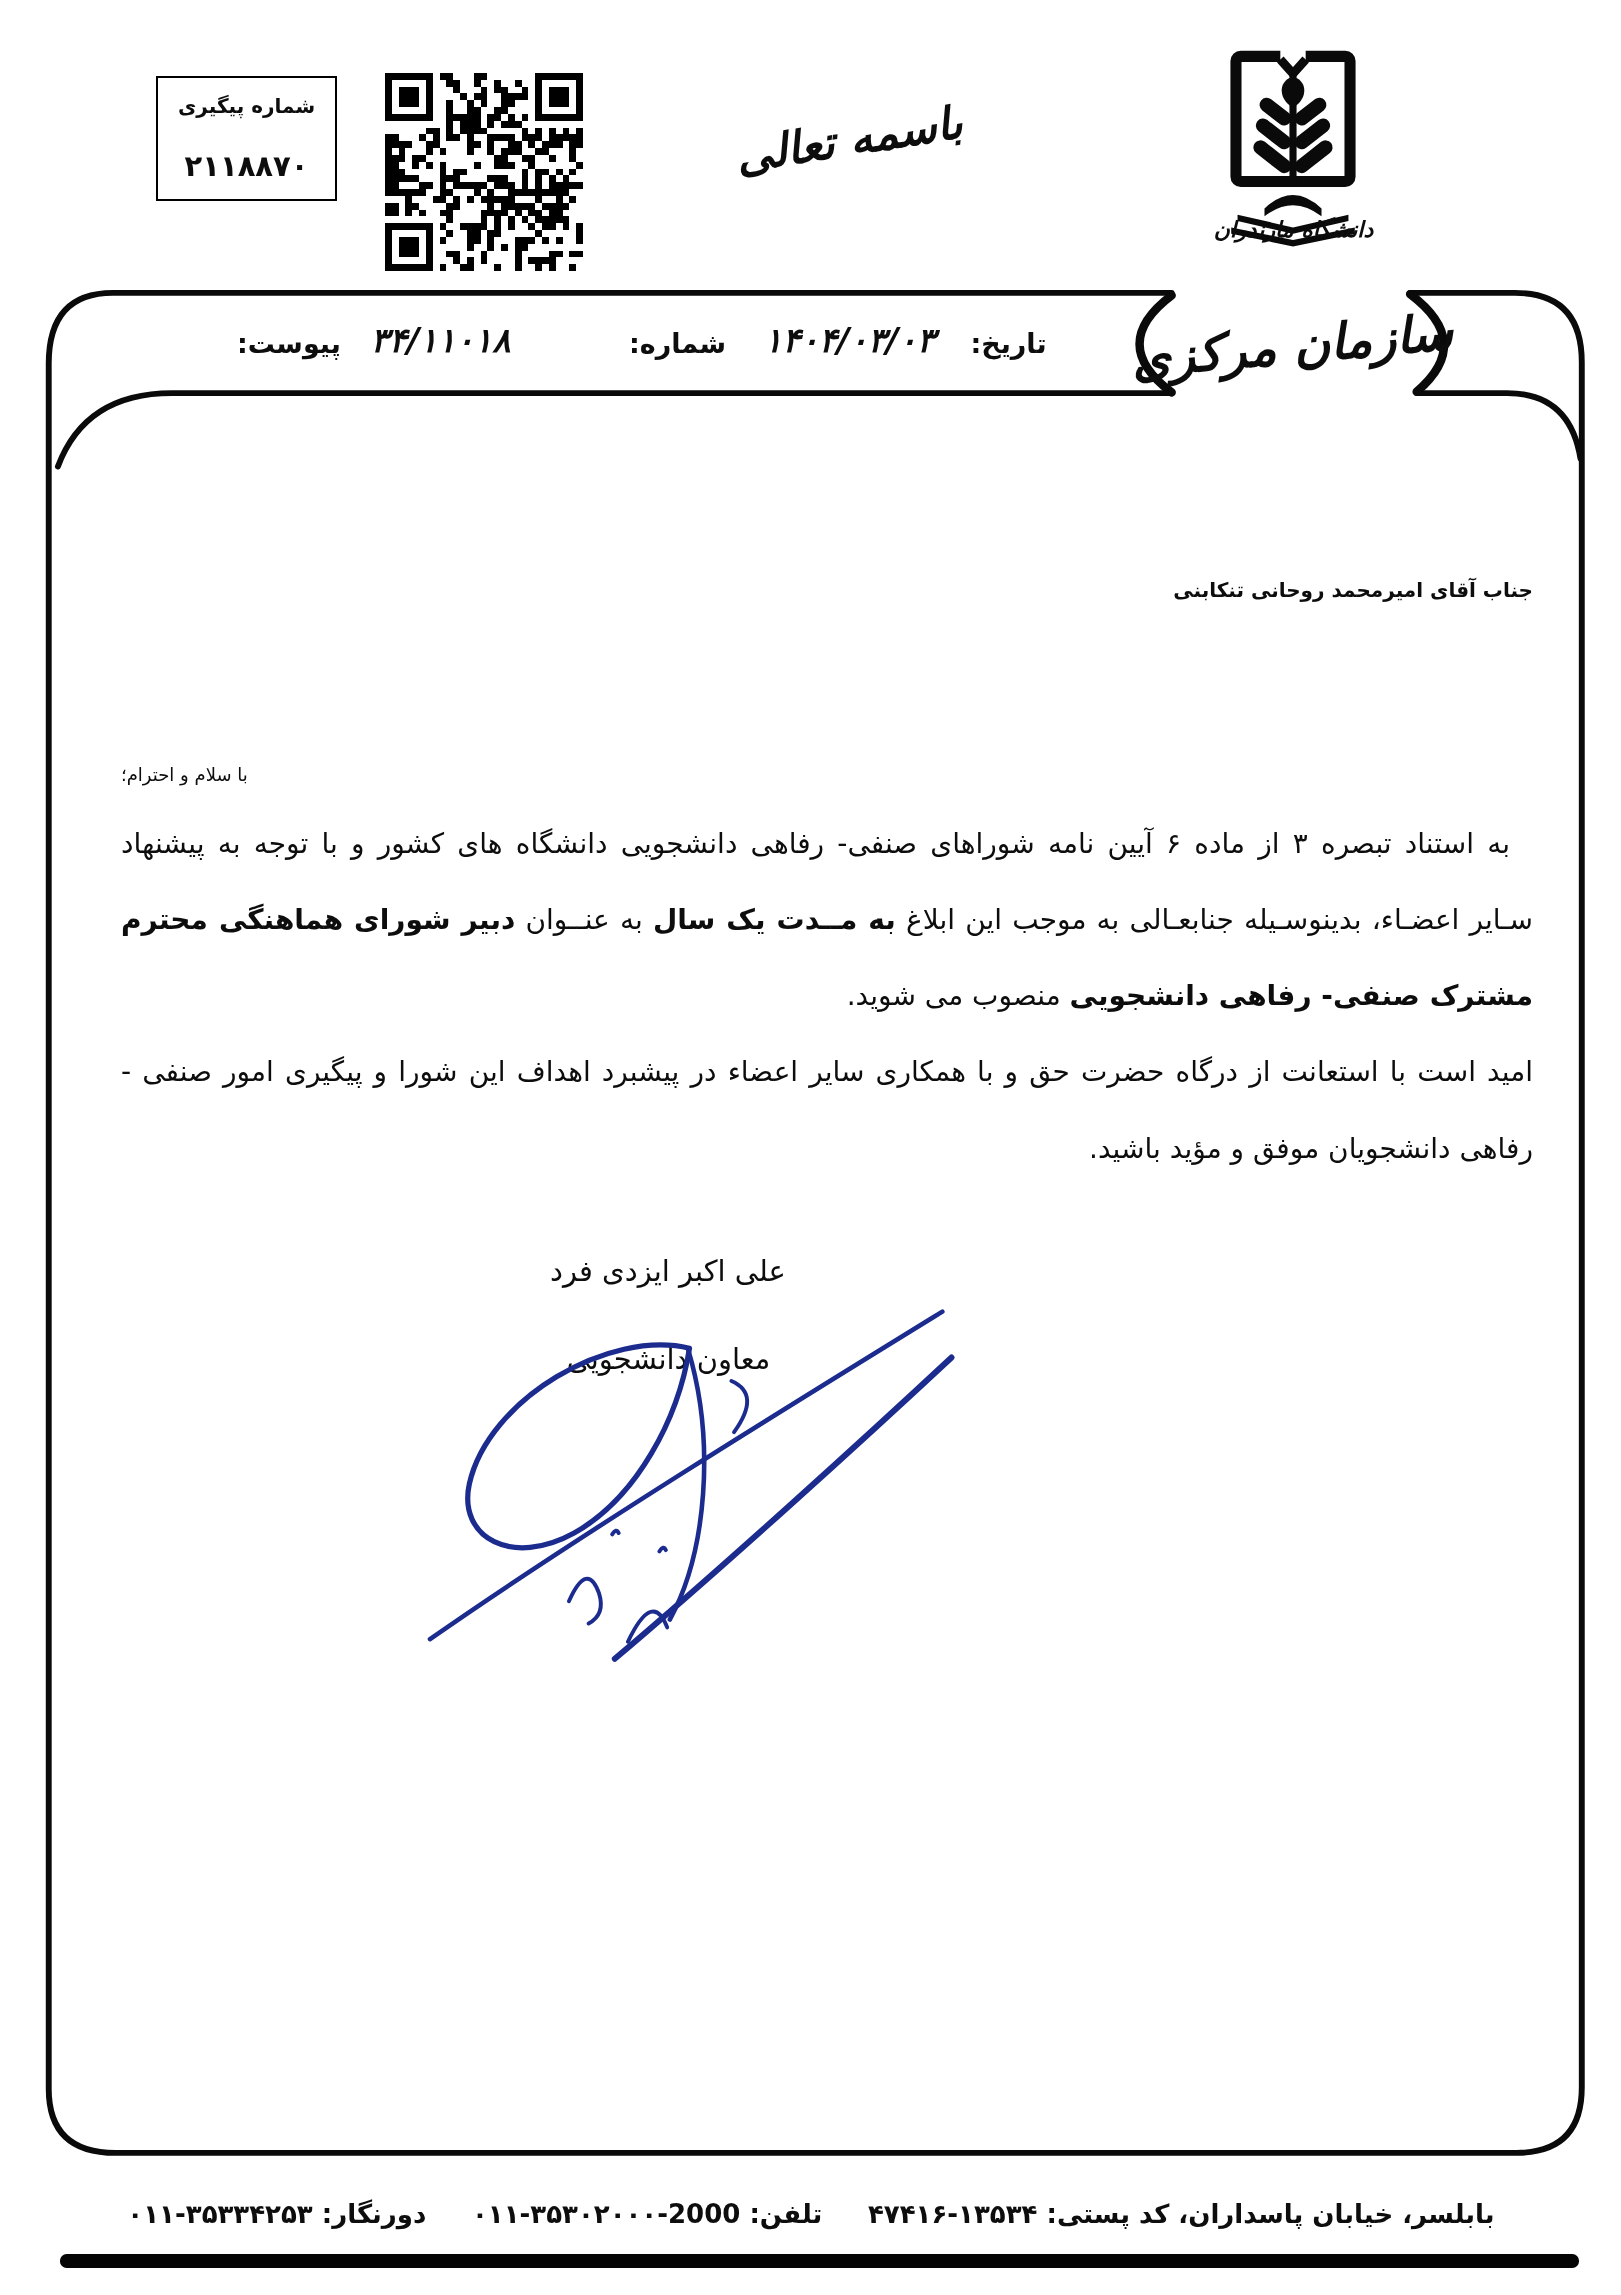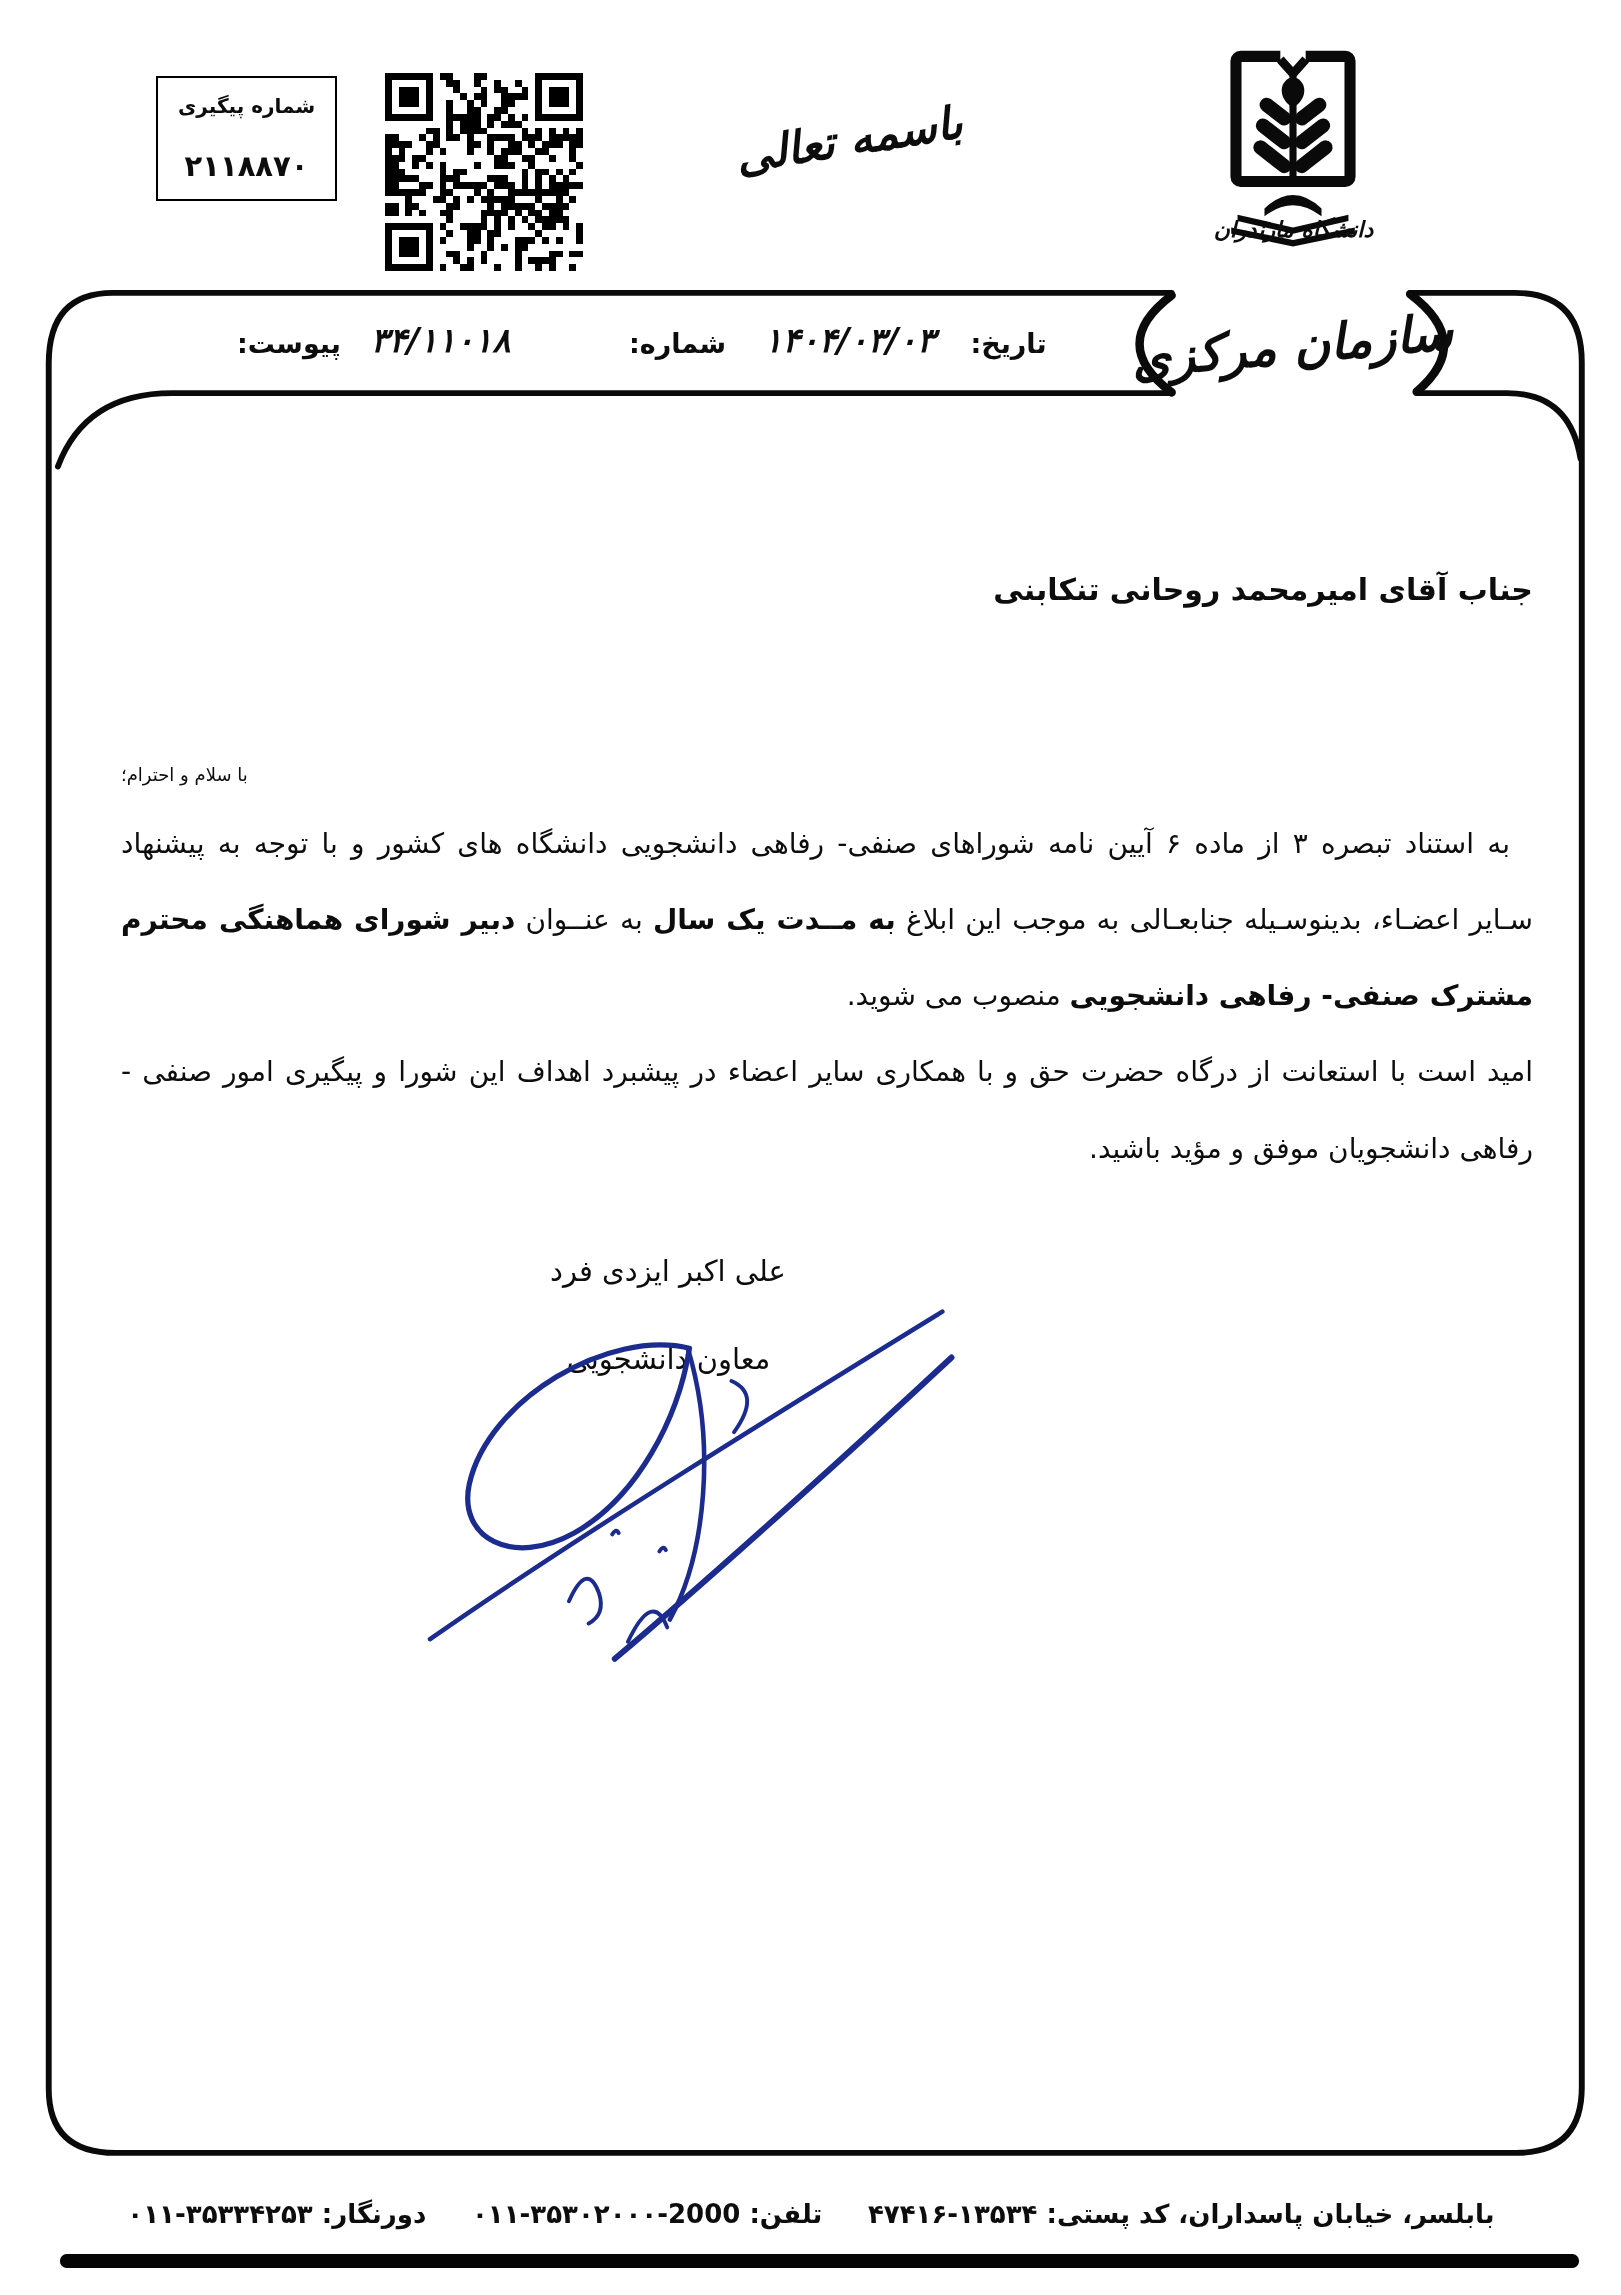--- a/index.html
+++ b/index.html
@@ -52,21 +52,21 @@
   .m-date-label{left:969px;top:324px;width:79px;text-align:center;}
   .m-date-value{left:759px;top:321px;width:181px;text-align:center;}
   .m-num-label{left:647px;top:324px;width:79px;text-align:left;}
   .m-num-value{left:359px;top:321px;width:163px;text-align:center;}
   .m-att-label{left:244px;top:324px;width:97px;text-align:left;}
   
   .slogan{left:123px;top:427px;width:1376px;text-align:center;font-size:21.6px;font-weight:bold;height:37px;line-height:37px;}
   
   .line{left:121px;width:1412px;height:42px;line-height:42px;white-space:nowrap;}
   .wrapline{left:121px;width:1412px;height:42px;line-height:42px;}
-  .recipient{font-size:30px;font-weight:bold;text-align:right;}
+  .recipient{font-size:20px;font-weight:bold;text-align:right;}
   .r1{top:569px;}
   .r2{top:657px;}
   .salutation{top:754px;font-size:18px;text-align:left;padding-left:0;width:1356px;}
   .body-line{font-size:28px;}
   .just{text-align:justify;text-align-last:justify;}
   .right{text-align:right;}
   .p-l1{top:823px;width:1389px;}          
   .p-l2{top:899px;}
   .p-l3{top:975px;}
   .p-l4{top:1051px;}

